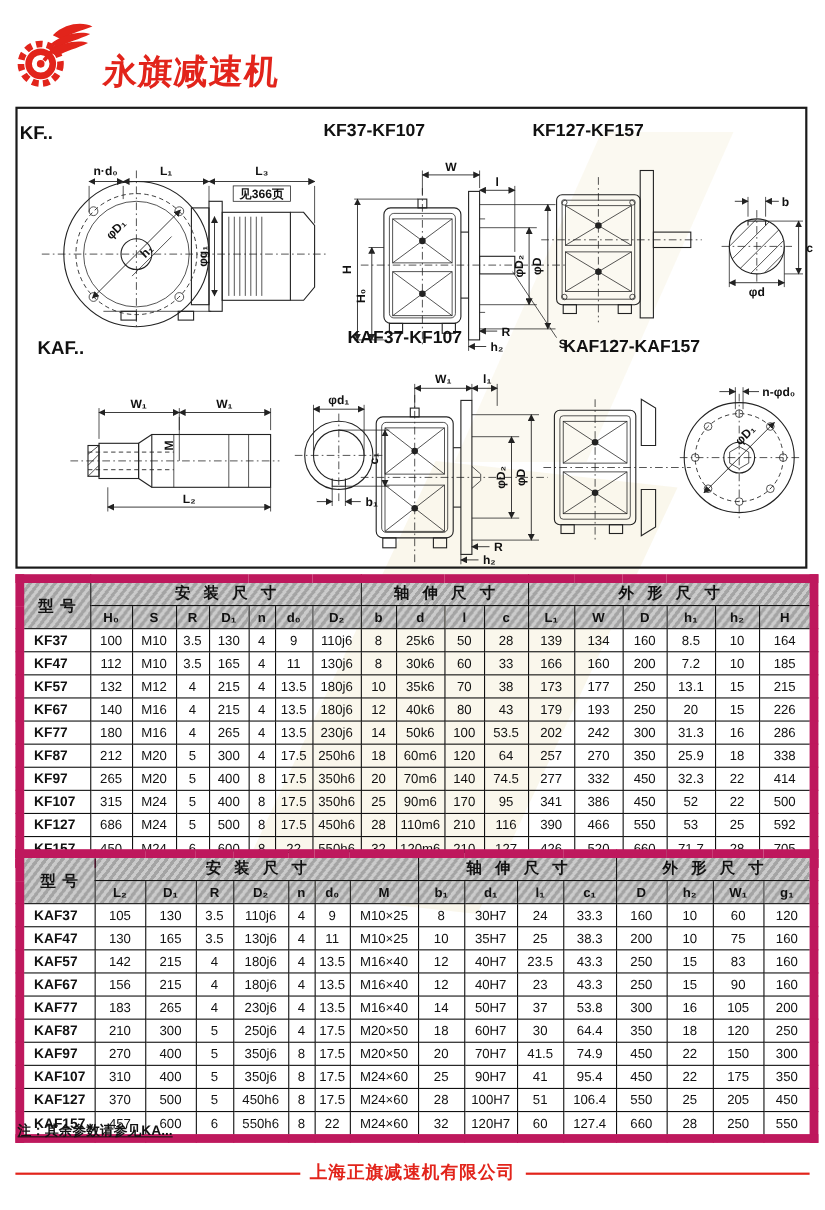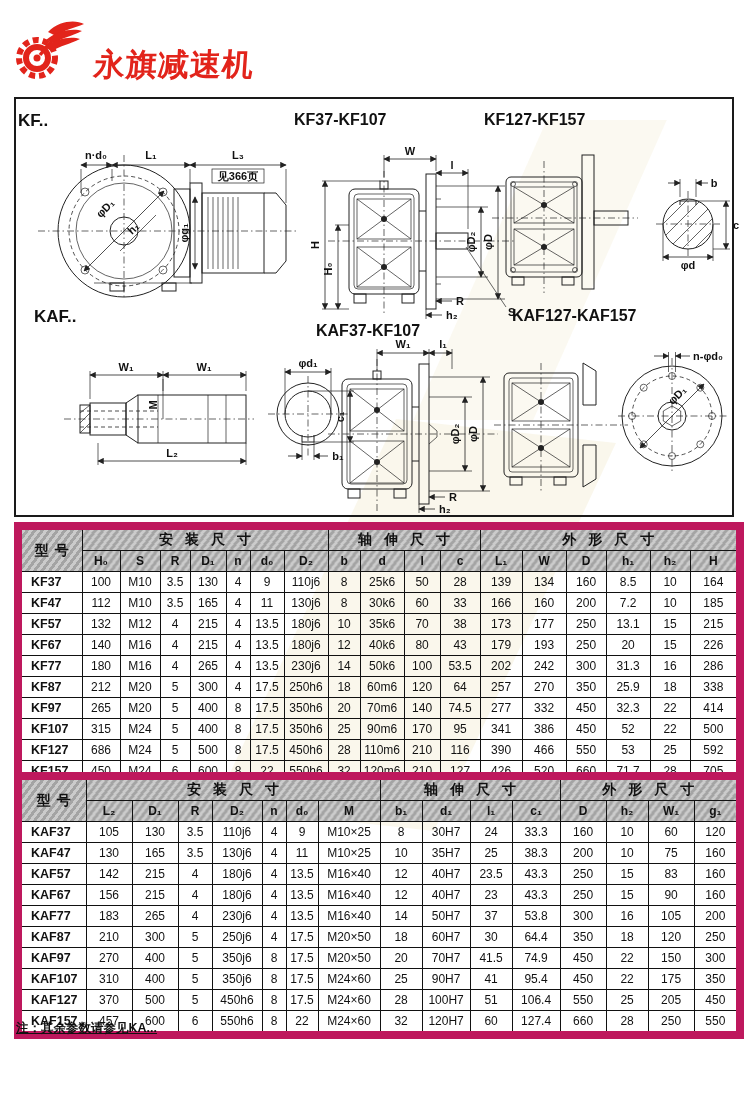--- a/index.html
+++ b/index.html
@@ -235,21 +235,21 @@
         <line class="thin" x1="69" y1="88" x2="86" y2="88"></line>
       <line class="dim" x1="82" y1="40" x2="82" y2="88" marker-start="url(#ar)" marker-end="url(#ar)"></line>
       <text x="89" y="68">c</text>
       <line class="thin" x1="19" y1="63" x2="19" y2="100"></line>
         <line class="thin" x1="69" y1="63" x2="69" y2="100"></line>
       <line class="dim" x1="19" y1="96" x2="69" y2="96" marker-start="url(#ar)" marker-end="url(#ar)"></line>
       <text x="44" y="108" text-anchor="middle">φd</text>
     </svg>
 
     <div class="d-title" style="left:18px;top:208px;font-size:17px;">KAF..</div>
-    <div class="d-title" style="left:300px;top:223px;text-align:right;">KAF37-KF107</div>
+    <div class="d-title" style="left:300px;top:200px;text-align:right;">KAF37-KF107</div>
     <div class="d-title" style="left:496px;top:208px;">KAF127-KAF157</div>
 
     <svg class="draw" style="left:42px;top:248px;" width="200" height="130">
       <line class="cl" x1="6" y1="72" x2="196" y2="72"></line>
       <rect x="22" y="58" width="10" height="28"></rect>
       <line class="thin" x1="22" y1="66" x2="32" y2="58"></line>
         <line class="thin" x1="22" y1="76" x2="32" y2="66"></line>
       <line class="thin" x1="22" y1="86" x2="32" y2="76"></line>
       <rect x="32" y="56" width="36" height="32"></rect>
       <line x1="68" y1="56" x2="80" y2="48"></line>
@@ -858,14 +858,19 @@
           <td>660</td>
           <td>28</td>
           <td>250</td>
           <td>550</td>
         </tr>
       </tbody>
     </table>
 
   <div class="note">注：其余参数请参见KA...</div>
 
+  <div class="footer">
+    <div class="line"></div>
+    <div class="company">上海正旗减速机有限公司</div>
+    <div class="line"></div>
+  </div>
 
 </div>
 
 </body></html>

